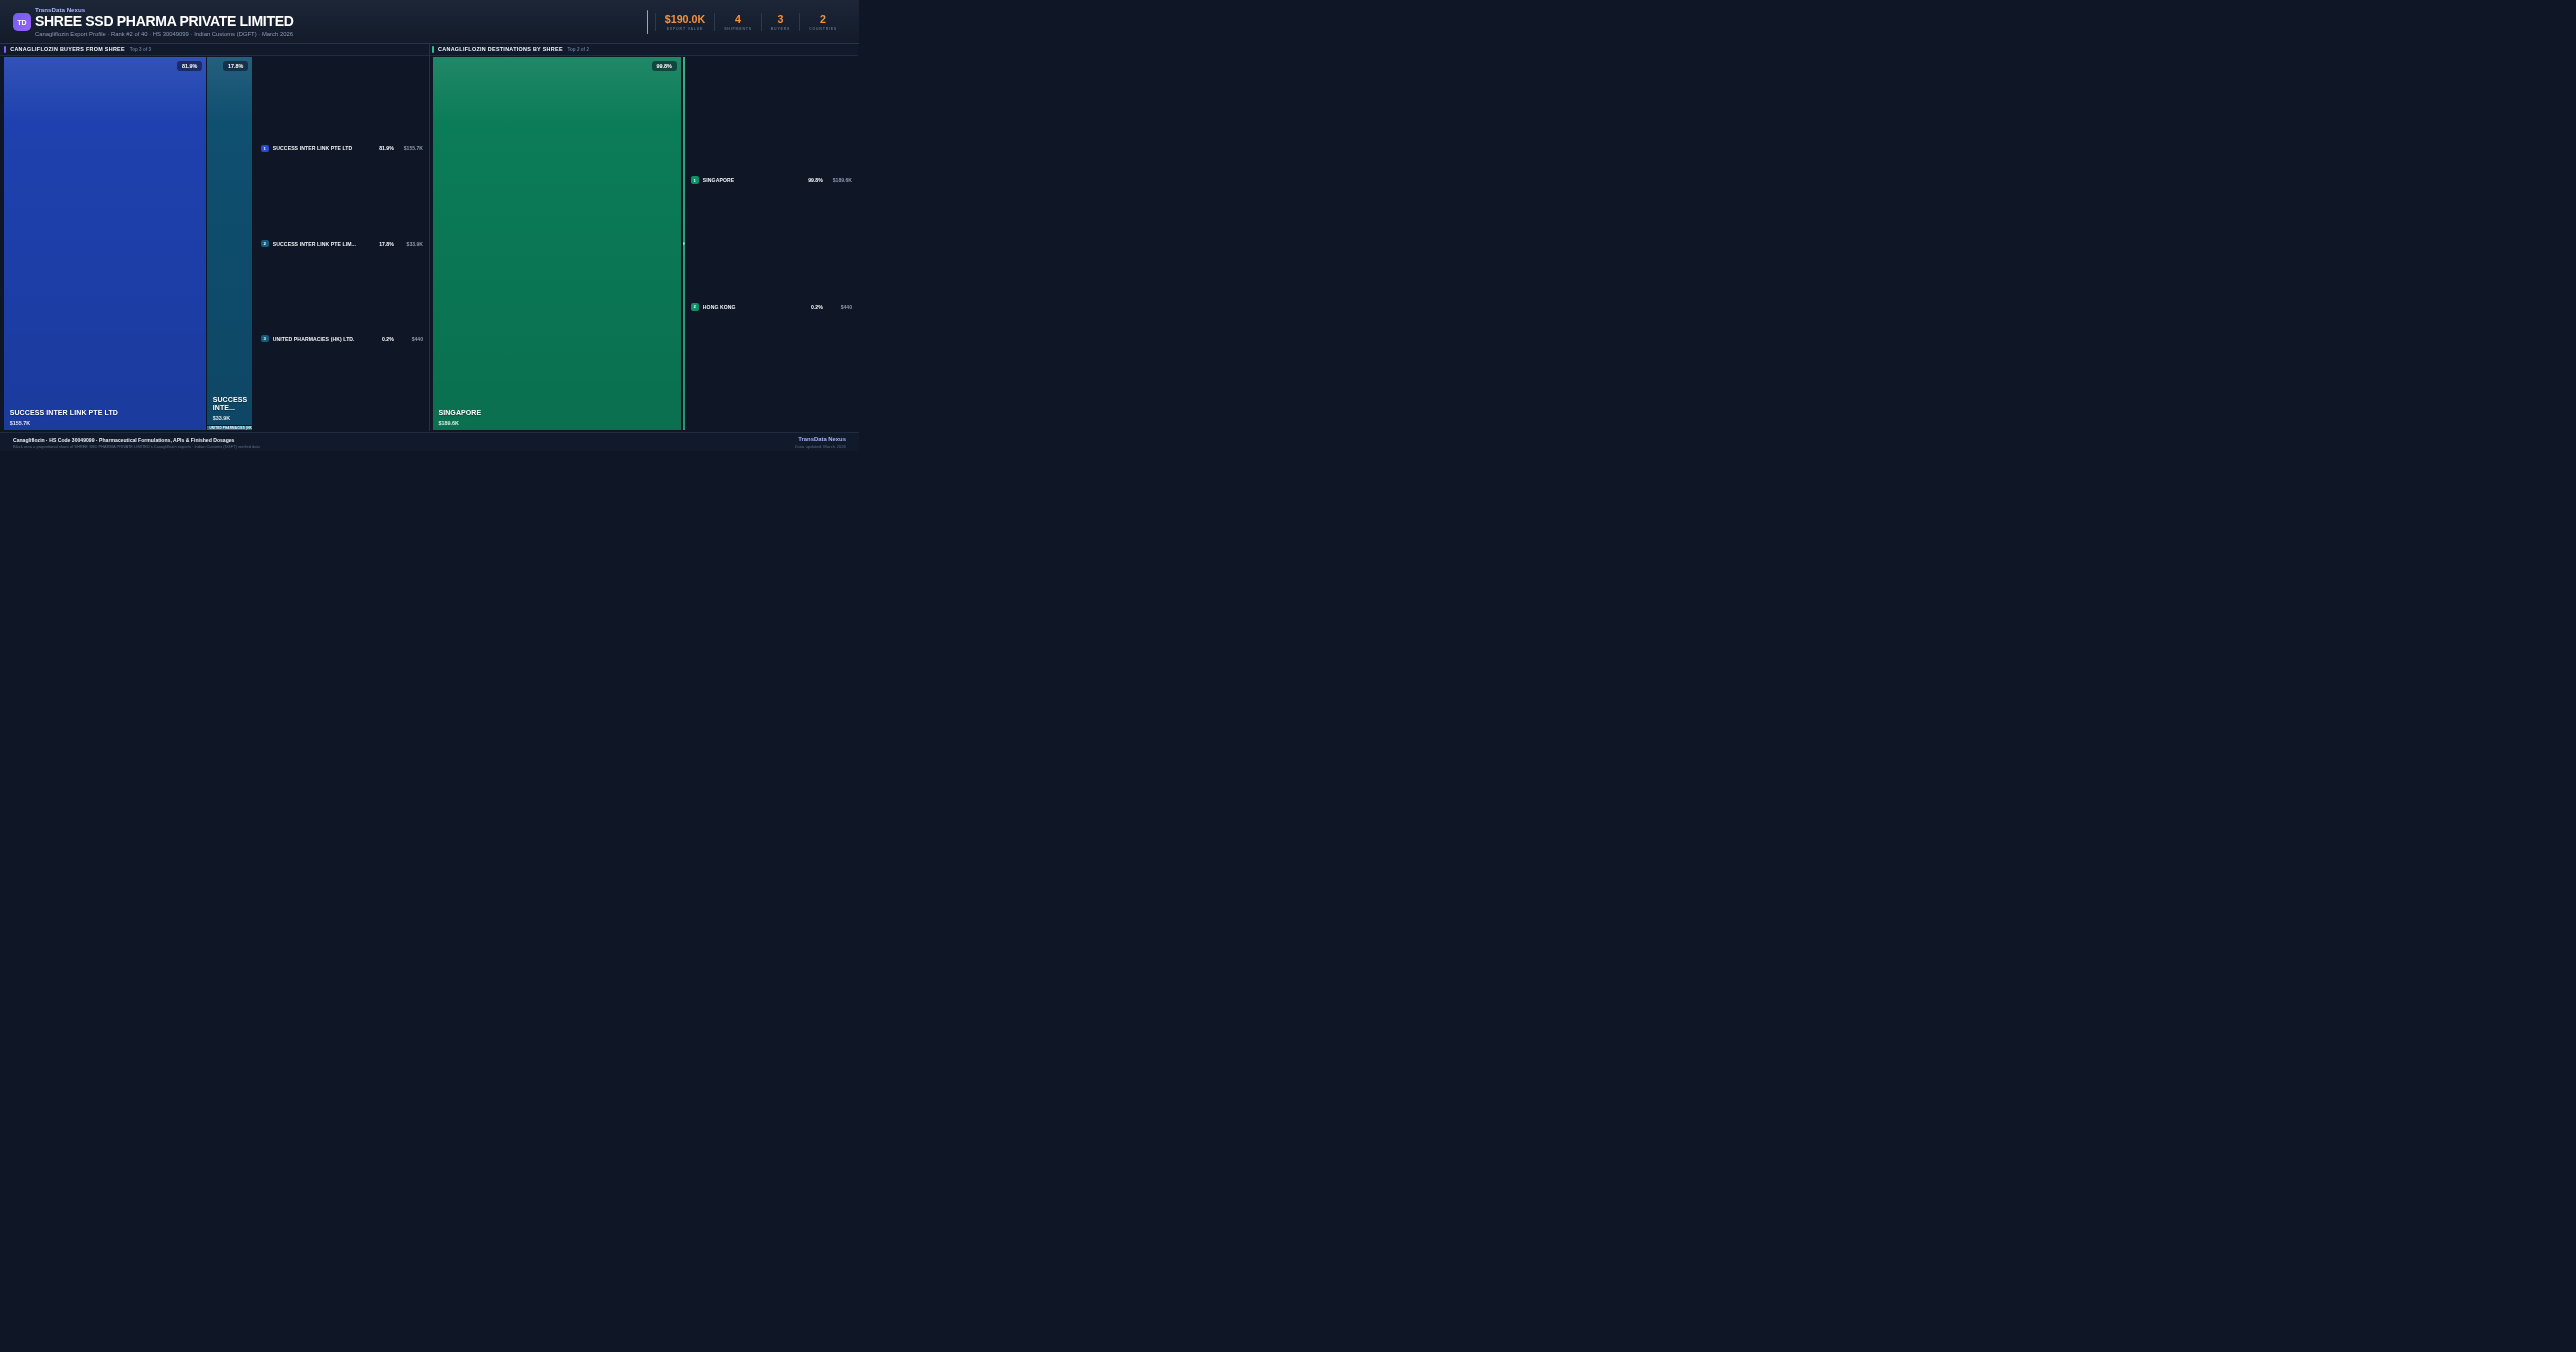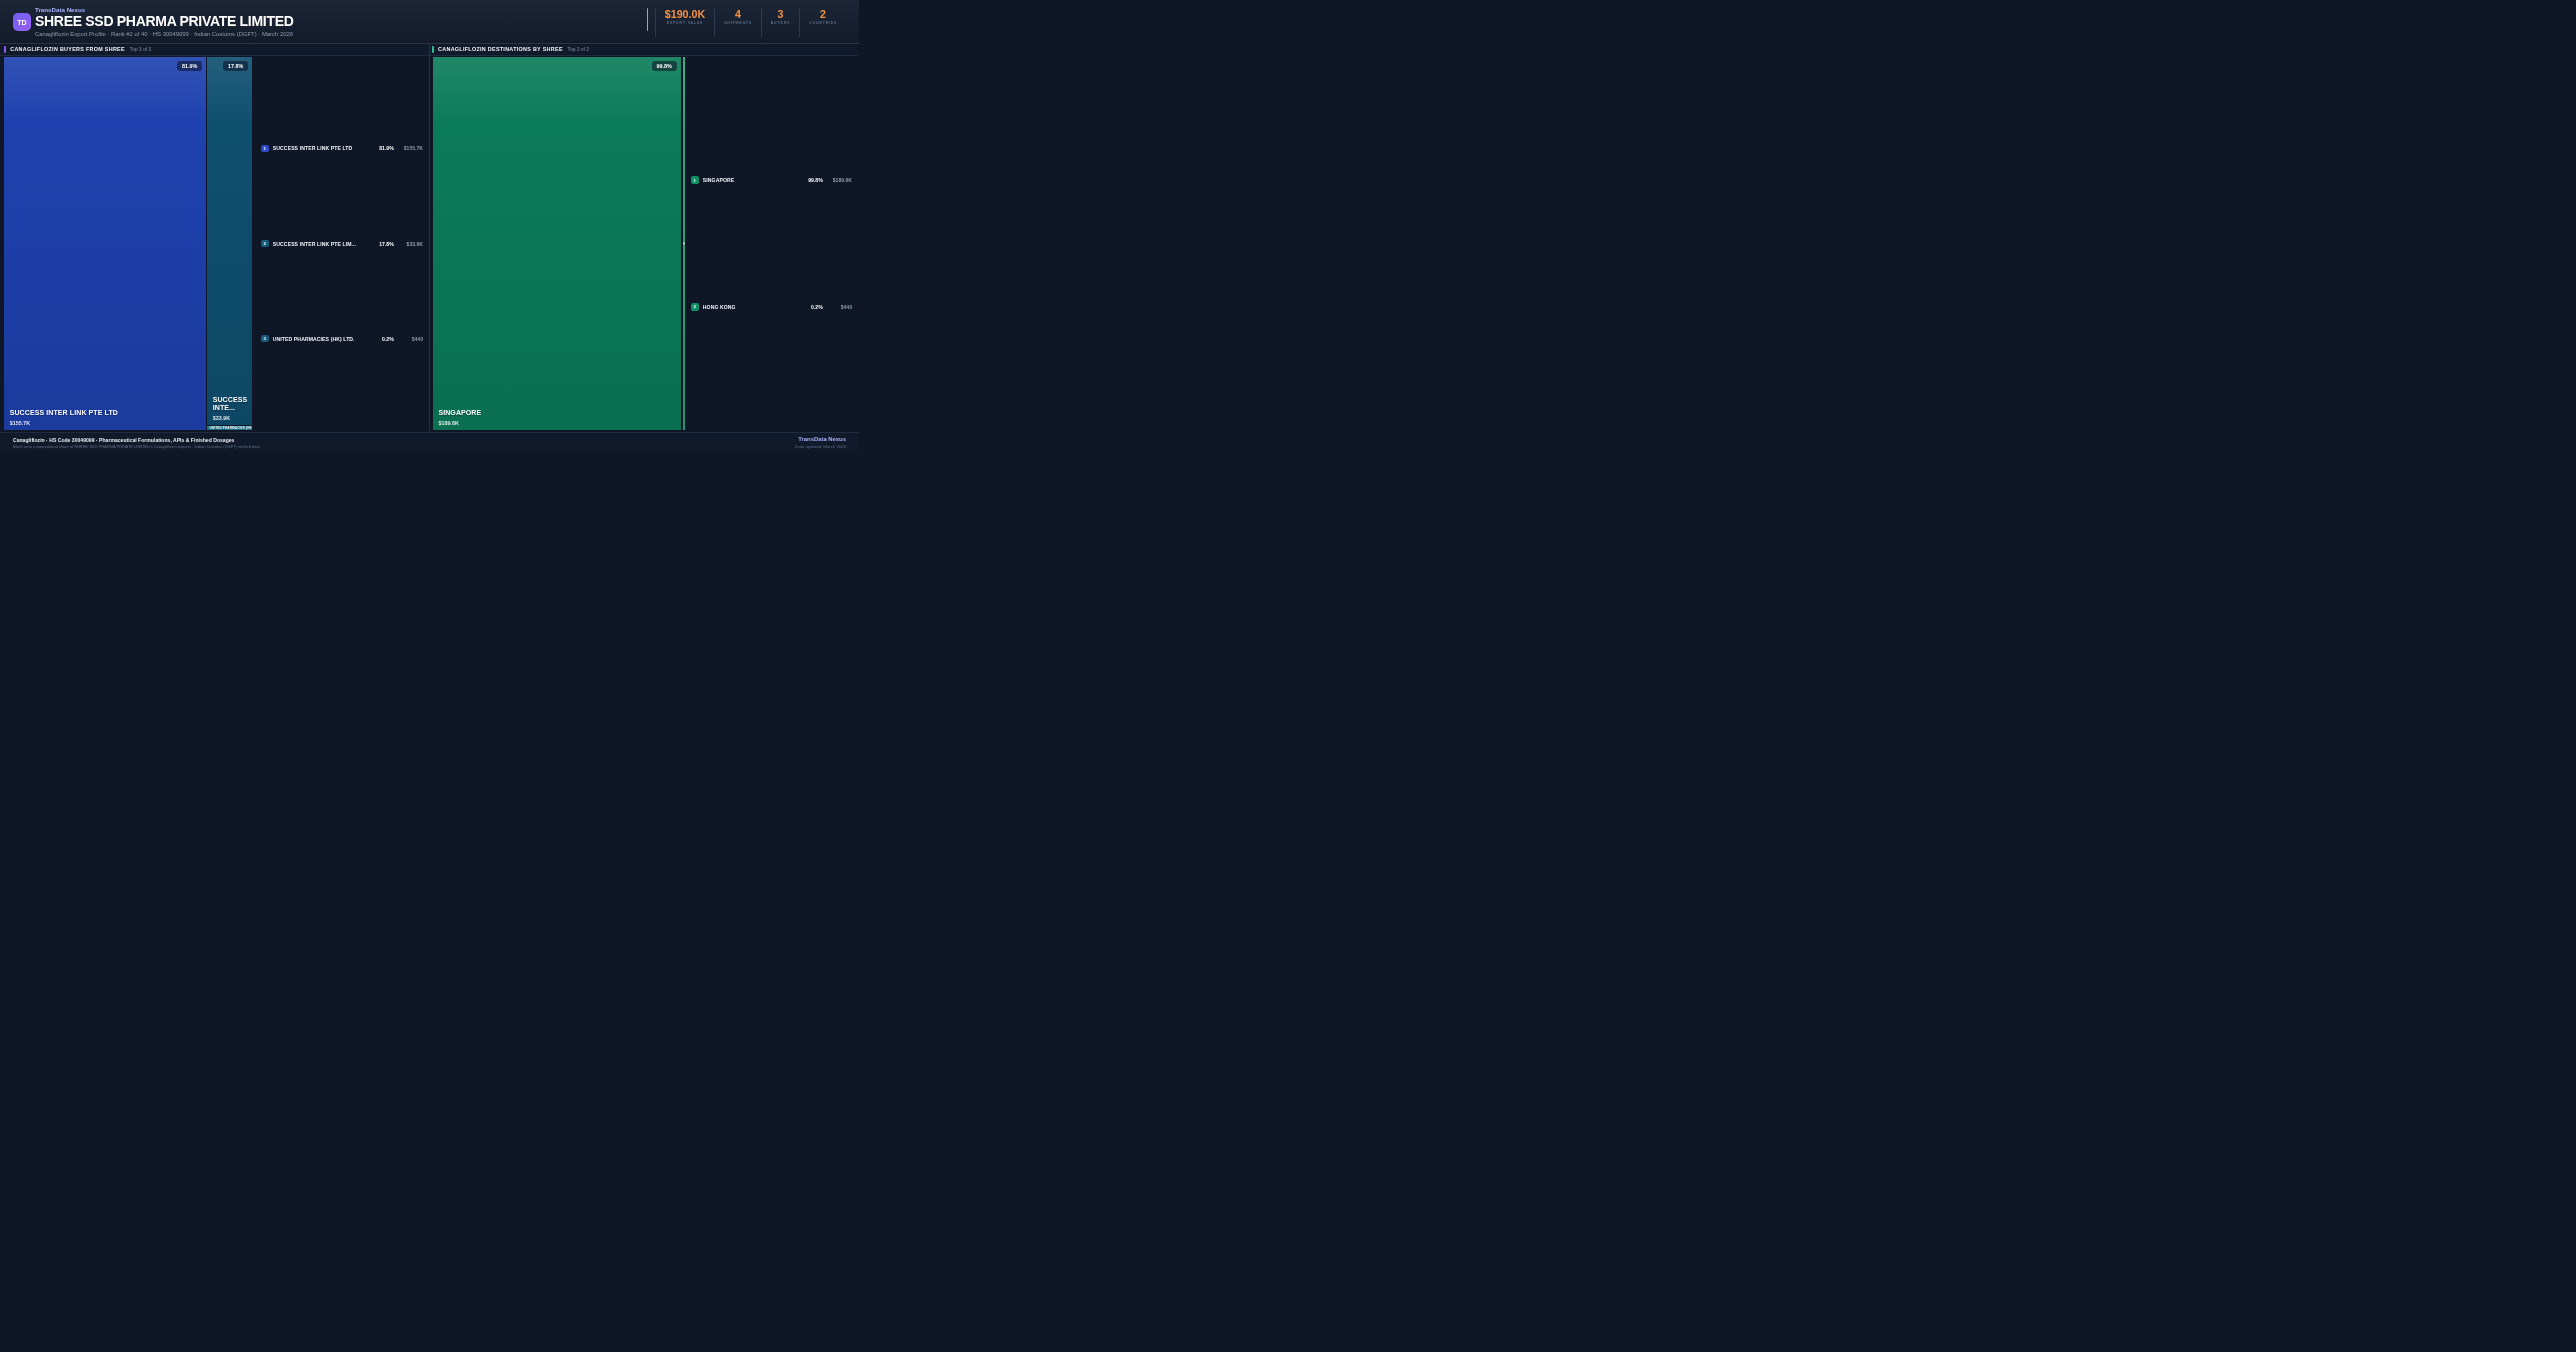--- a/index.html
+++ b/index.html
@@ -17,21 +17,21 @@
     border-bottom:0.5px solid #2a3547; z-index:5; }
   .logo { position:absolute; left:13px; top:13.4px; width:17.7px; height:17.7px;
     border-radius:4.8px; background:linear-gradient(135deg,#6c5ef0,#9b62f5);
     display:flex; align-items:center; justify-content:center;
     font-size:7px; font-weight:800; color:#fff; }
   .brand-top { position:absolute; left:35px; top:5.9px; font-size:6.2px; font-weight:700; color:#a8b2fb; }
   .company { position:absolute; left:35px; top:13.4px; font-size:14px; font-weight:800;
     letter-spacing:-0.3px; white-space:nowrap; color:#ffffff; }
   .subtitle { position:absolute; left:35px; top:31px; font-size:5.9px; color:#8c9ab0; white-space:nowrap; }
 
-  .stats { position:absolute; right:13px; top:7.5px; height:29px; display:flex; }
+  .stats { position:absolute; right:13px; top:7.5px; height:29px; display:flex; align-items:center; }
   .stat-accent { width:1.6px; height:23.6px; border-radius:1.1px; margin-right:6.4px; }
   .stat { padding:0 9px; border-left:0.5px solid #2c3a50; text-align:center; }
   .stat-value { font-size:10.7px; font-weight:800; color:#f5913e; line-height:1.15; }
   .stat-label { font-size:3.5px; font-weight:700; color:#5d6c83; letter-spacing:0.8px; margin-top:1.6px; white-space:nowrap; }
 
   
   .panel-head { position:absolute; top:44px; height:11.8px; background:#111a2b;
     border-bottom:0.5px solid #1f2b3f; display:flex; align-items:center; }
   .panel-head.left  { left:0; width:429px; padding-left:4.3px; }
   .panel-head.right { left:429px; width:429px; padding-left:3.2px; }

